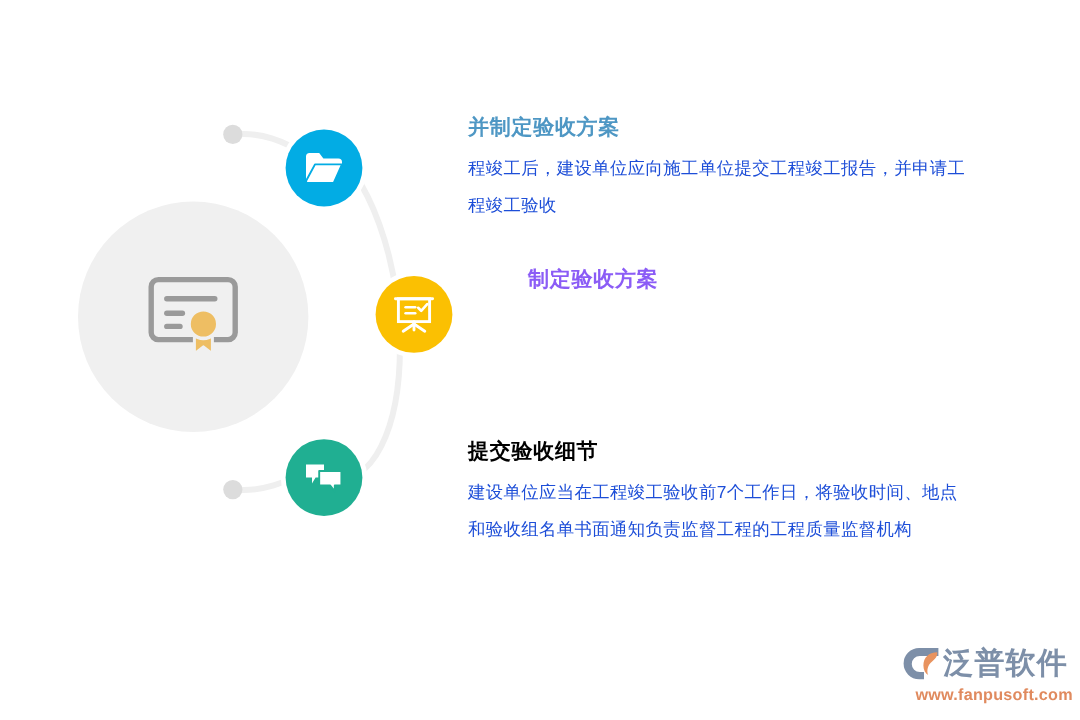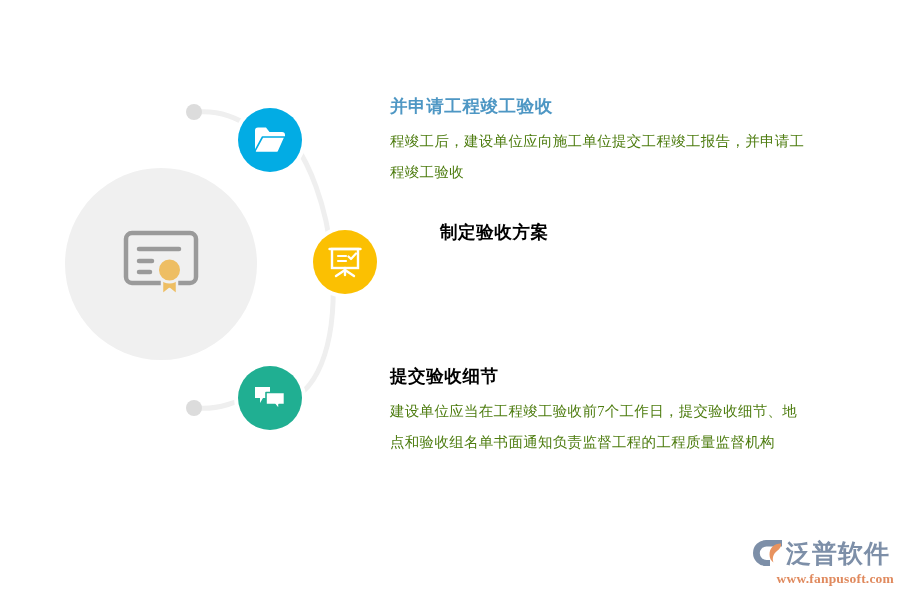--- a/index.html
+++ b/index.html
@@ -94,30 +94,30 @@
 
   .b-title {
     font-size: 17.5px;
     font-weight: bold;
     letter-spacing: 0.6px;
     margin: 0 0 9px 0;
     line-height: 1.2;
     font-family: "Liberation Serif", "DejaVu Serif", serif;
   }
   .t-blue   { color: #4E97C4; }
-  .t-yellow { color: #000000; }
+  .t-yellow { color: #8b5cf6; }
   .t-green  { color: #000000; }
 
   .b-body {
     font-size: 14.5px;
-    color: #4d7c0f;
+    color: #1d4ed8;
     line-height: 31px;
     margin: 0;
     letter-spacing: 0.3px;
-    font-family: Liberation Serif, serif;
+    font-family: Liberation Sans, sans-serif;
   }
 
   
   #logo {
     position: absolute;
     left: 752px;
     top: 536px;
     width: 142px;
     height: 54px;
   }
@@ -132,21 +132,21 @@
     font-weight: bold;
     color: #7D8FA8;
     letter-spacing: 1px;
     line-height: 1;
     font-family: "Liberation Serif", "DejaVu Serif", serif;
   }
   .logo-url {
     font-size: 13.5px;
     color: #E08A5E;
     letter-spacing: 0.2px;
-    font-family: Liberation Serif, serif;
+    font-family: Liberation Sans, sans-serif;
     margin-top: 1px;
     text-align: right;
     font-weight: bold;
   }
 </style>
 </head>
 <body>
 
 <div id="canvas">
 
@@ -195,31 +195,31 @@
     <div class="node node-3">
       <svg width="34" height="28" viewBox="0 0 34 28">
         <path d="M2 3 L17 3 L17 14 L10 14 L7 19 L7 14 L2 14 Z" fill="#ffffff"></path>
         <path d="M13 8.5 L31.5 8.5 L31.5 20.5 L26 20.5 L26 25.5 L22 20.5 L13 20.5 Z" fill="#ffffff" stroke="#20AF92" stroke-width="1.6" stroke-linejoin="round"></path>
       </svg>
     </div>
 
   </div>
 
   <div class="block block-1">
-    <div class="b-title t-blue">并申请工程竣工验收</div>
+    <div class="b-title t-blue">并制定验收方案</div>
     <div class="b-body">程竣工后，建设单位应向施工单位提交工程竣工报告，并申请工程竣工验收</div>
   </div>
 
   <div class="block block-2">
     <div class="b-title t-yellow">制定验收方案</div>
   </div>
 
   <div class="block block-3">
     <div class="b-title t-green">提交验收细节</div>
-    <div class="b-body">建设单位应当在工程竣工验收前7个工作日，提交验收细节、地点和验收组名单书面通知负责监督工程的工程质量监督机构</div>
+    <div class="b-body">建设单位应当在工程竣工验收前7个工作日，将验收时间、地点和验收组名单书面通知负责监督工程的工程质量监督机构</div>
   </div>
 
   <div id="logo">
     <div class="logo-row">
       <svg class="logo-mark" viewBox="0 0 34 32">
         <path d="M30 3 L14 3 A12.5 12.5 0 0 0 14 29 L18 29 L18 23 L14.5 23 A6.6 6.6 0 0 1 14.5 9.6 L30 9.6 Z" fill="#7D8FA8"></path>
         <path d="M29 6.5 C22 6.5 17.5 11 17.5 17.5 C17.5 21 19 24 21.5 25.5 C20 22 21 17 25 14 C27.5 12 29.5 9.5 29 6.5 Z" fill="#E8935F"></path>
       </svg>
       <span class="logo-word">泛普软件</span>
     </div>

